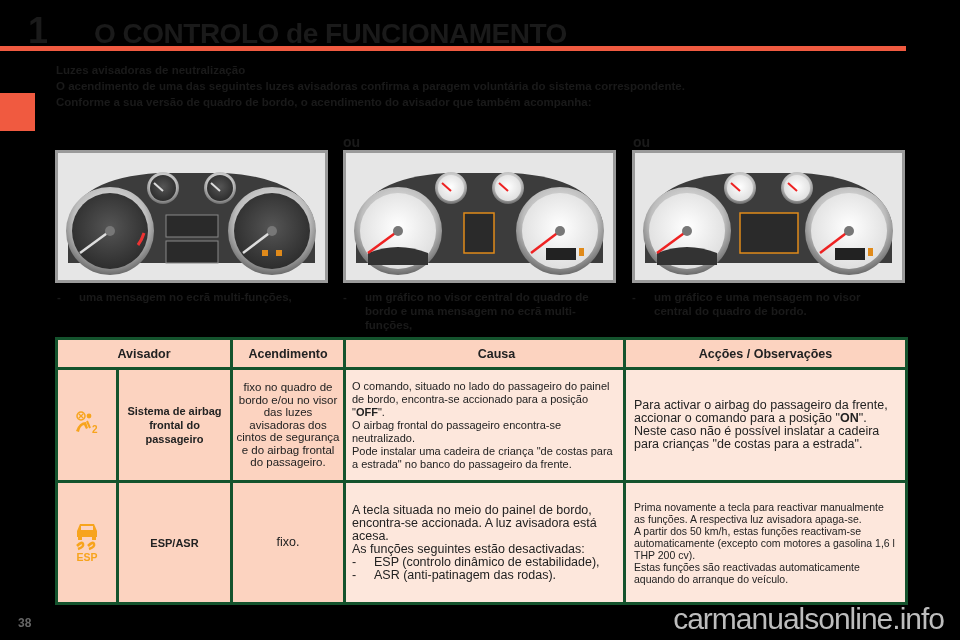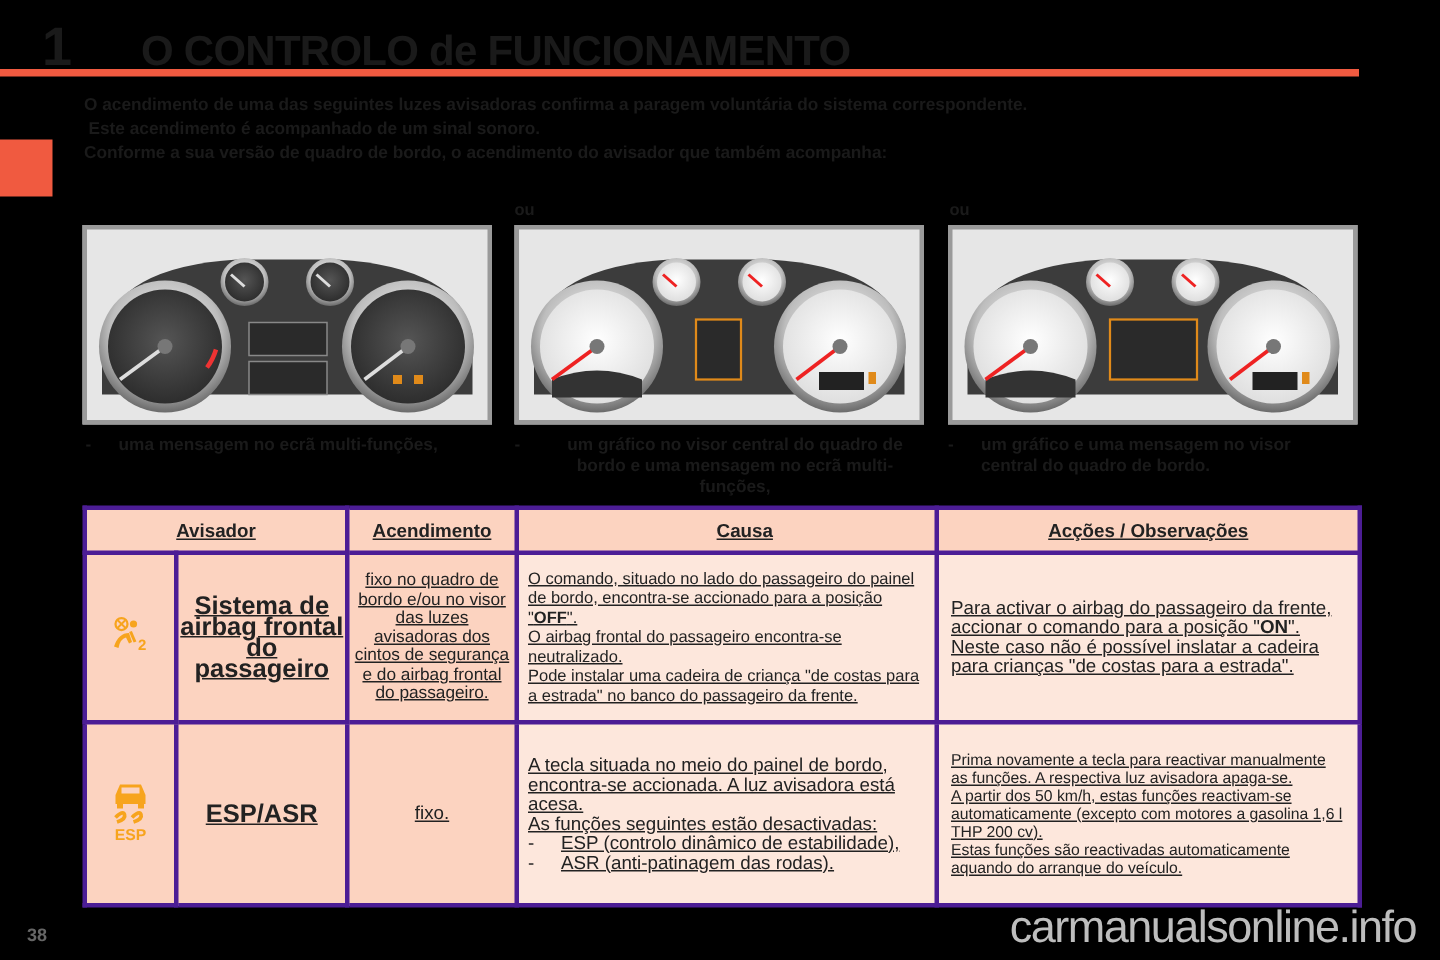--- a/index.html
+++ b/index.html
@@ -4,52 +4,52 @@
 <style>
   html,body{margin:0;padding:0;}
   body{width:960px;height:640px;background:#000;position:relative;overflow:hidden;font-family:"Liberation Sans",sans-serif;color:#222;}
   .abs{position:absolute;}
   .chapter-num{left:28px;top:10px;font-size:36px;font-weight:bold;color:#1a1a1a;font-family:"Liberation Sans",sans-serif;}
   .chapter-title{left:94px;top:18px;font-size:28px;font-weight:bold;color:#1a1a1a;letter-spacing:-0.5px;}
   .rule{left:0;top:46px;width:906px;height:5px;}
   .tab-marker{left:0;top:93px;width:35px;height:38px;}
   .intro{left:56px;top:62px;width:860px;font-size:11.5px;font-weight:bold;color:#1a1a1a;line-height:16px;}
   .intro div{white-space:nowrap;}
-  .ou{font-size:11px;font-weight:bold;color:#1a1a1a;}
+  .ou{font-size:14px;font-weight:bold;color:#1a1a1a;}
   .panel{top:150px;width:273px;height:133px;background:#e6e6e6;border:3px solid #9a9a9a;box-sizing:border-box;overflow:hidden;}
   .caption{top:290px;font-size:11.5px;font-weight:bold;color:#1a1a1a;line-height:14px;}
   .caption .dash{position:absolute;left:0;top:0;}
   .caption .txt{position:absolute;left:22px;top:0;}
   table.tbl{position:absolute;left:55px;top:337px;width:850px;border-collapse:collapse;table-layout:fixed;}
-  .tbl th,.tbl td{border:3px solid #4c1d95;padding:0;text-decoration:underline;}
+  .tbl th,.tbl td{border:3px solid #14532d;padding:0;}
   .tbl th{height:27px;font-size:12.5px;font-weight:bold;color:#222;text-align:center;}
   .tbl td{vertical-align:middle;}
   .c-icon{text-align:center;}
-  .c-name{text-align:center;font-weight:bold;font-size:17px;line-height:14px;}
+  .c-name{text-align:center;font-weight:bold;font-size:11px;line-height:14px;}
   .c-acend{text-align:center;font-size:11.5px;line-height:12.5px;}
   .c-causa{font-size:11px;line-height:13px;padding:0 6px !important;}
   .c-acc{font-size:12.5px;line-height:13px;padding:4px 8px !important;}
   .small{font-size:10.5px !important;line-height:12px !important;}
   .p{display:block;}
   .li{display:block;padding-left:22px;text-indent:-22px;}
   .li .d{display:inline-block;width:22px;text-indent:0;}
   .pagenum{left:18px;top:616px;font-size:12px;font-weight:bold;color:#666;}
   .watermark{right:16px;top:602px;font-size:30px;color:#bdbdbd;letter-spacing:-1px;}
 </style>
 </head>
 <body>
 
 <div class="abs chapter-num">1</div>
 <div class="abs chapter-title">O CONTROLO de FUNCIONAMENTO</div>
 <div class="abs rule" style="background:#f05a40;"></div>
 <div class="abs tab-marker" style="background:#f05a40;"></div>
 
 <div class="abs intro">
+  <div>Luzes avisadoras de neutralização</div>
   <div>O acendimento de uma das seguintes luzes avisadoras confirma a paragem voluntária do sistema correspondente.</div>
-  <div style="padding-left:3px;">Este acendimento é acompanhado de um sinal sonoro.</div>
   <div>Conforme a sua versão de quadro de bordo, o acendimento do avisador que também acompanha:</div>
 </div>
 
 <div class="abs ou" style="left:343px;top:134px;">ou</div>
 <div class="abs ou" style="left:633px;top:134px;">ou</div>
 
 <svg width="0" height="0" style="position:absolute">
   <defs>
     <radialGradient id="chrome" cx="50%" cy="40%" r="60%">
       <stop offset="0%" stop-color="#ffffff"></stop>
@@ -114,21 +114,21 @@
     <circle cx="105" cy="35" r="13" fill="url(#whiteface)"></circle>
     <line x1="105" y1="38" x2="96" y2="30" stroke="#e22" stroke-width="2"></line>
     <circle cx="162" cy="35" r="16" fill="url(#chrome)"></circle>
     <circle cx="162" cy="35" r="13" fill="url(#whiteface)"></circle>
     <line x1="162" y1="38" x2="153" y2="30" stroke="#e22" stroke-width="2"></line>
     <rect x="118" y="60" width="30" height="40" fill="#2a2a2a" stroke="#e08a1a" stroke-width="1.5"></rect>
   </svg>
 </div>
 <div class="abs caption" style="left:343px;width:280px;">
   <span class="dash">-</span>
-  <span class="txt" style="width:250px;text-align:center;">um gráfico no visor central do quadro de bordo e uma mensagem no ecrã multi-funções,</span>
+  <span class="txt" style="width:250px;">um gráfico no visor central do quadro de bordo e uma mensagem no ecrã multi-funções,</span>
 </div>
 
 <div class="abs panel" style="left:632px;">
   <svg width="267" height="127" viewBox="0 0 267 127">
     <path d="M10 70 Q20 25 100 20 L167 20 Q247 25 257 70 L257 110 L10 110 Z" fill="#3c3c3c"></path>
     <circle cx="52" cy="78" r="44" fill="url(#chrome)"></circle>
     <circle cx="52" cy="78" r="38" fill="url(#whiteface)"></circle>
     <path d="M22 100 Q52 88 82 100 L82 112 L22 112 Z" fill="#333"></path>
     <line x1="52" y1="78" x2="22" y2="100" stroke="#e22" stroke-width="2.5"></line>
     <circle cx="52" cy="78" r="5" fill="#777"></circle>

